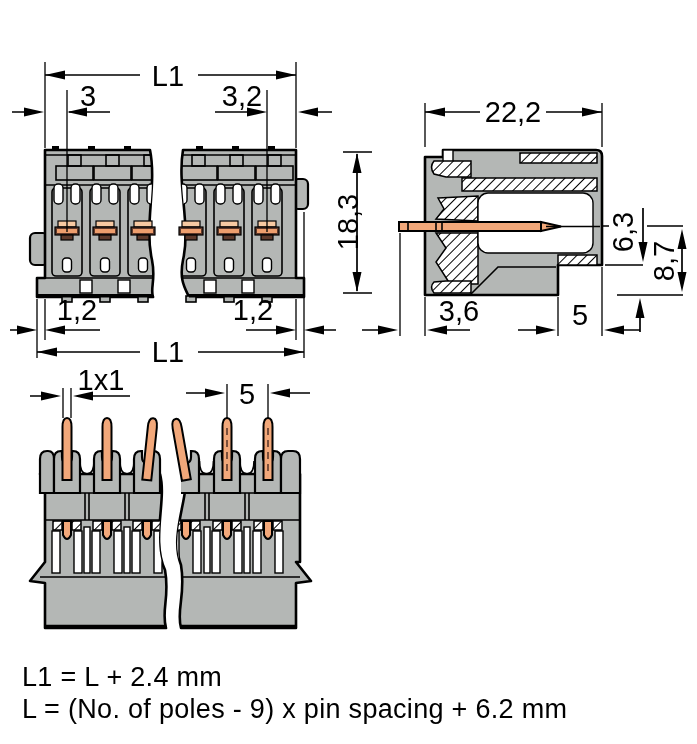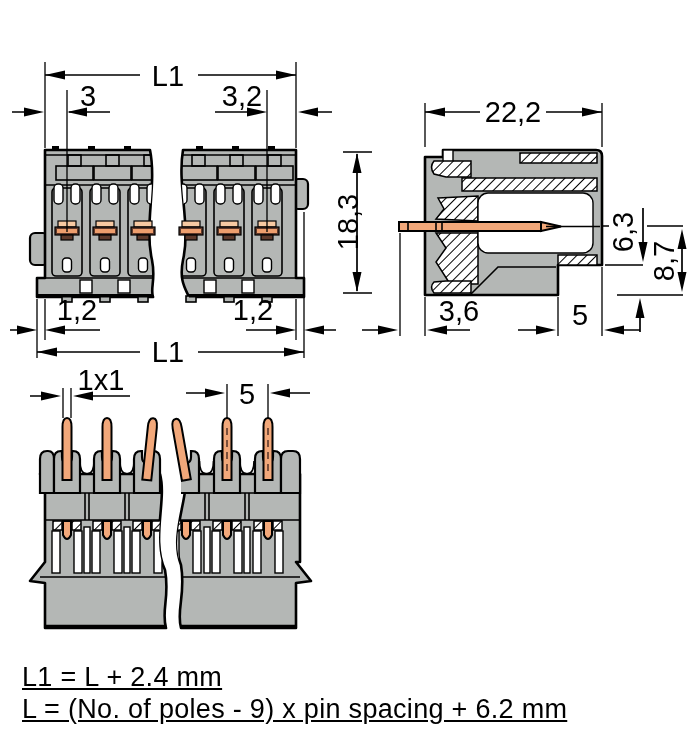--- a/index.html
+++ b/index.html
@@ -15,21 +15,21 @@
   .ext {stroke:#000;stroke-width:1.3;fill:none;}
   .dim {stroke:#000;stroke-width:1.7;fill:none;}
   .ah  {fill:#000;stroke:none;}
   .hat {fill:url(#hatch);stroke:#000;stroke-width:1.5;}
   .pin {fill:#f2a87a;stroke:#000;stroke-width:2;}
   .cl  {fill:#f7c9a2;stroke:#000;stroke-width:1.2;}
   .cd  {fill:#5e392b;stroke:#000;stroke-width:1.2;}
   .cs  {fill:#ee9e6d;stroke:none;}
   .lbl {font:29px "Liberation Sans",sans-serif;fill:#000;text-anchor:middle;}
   .formula{position:absolute;left:22px;color:#000;font-size:27px;letter-spacing:.3px;
-           font-family:"Liberation Sans",sans-serif;white-space:nowrap;text-decoration:underline;}
+           font-family:"Liberation Sans",sans-serif;white-space:nowrap;}
   #f1{top:662px;} #f2{top:694px;}
 </style>
 </head>
 <body>
 
 <div id="stage">
 <svg width="697" height="744" viewBox="0 0 697 744">
   <defs>
     <pattern id="hatch" width="7" height="7" patternUnits="userSpaceOnUse" patternTransform="rotate(-45)">
       <rect width="7" height="7" fill="#fff"></rect>

